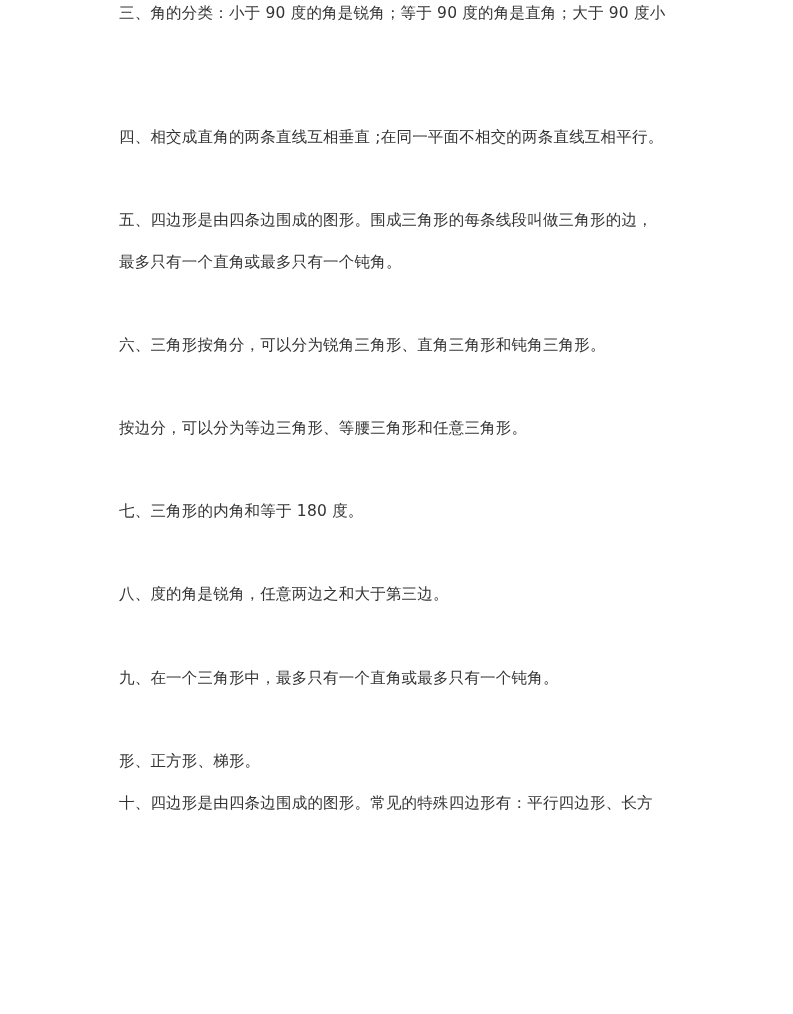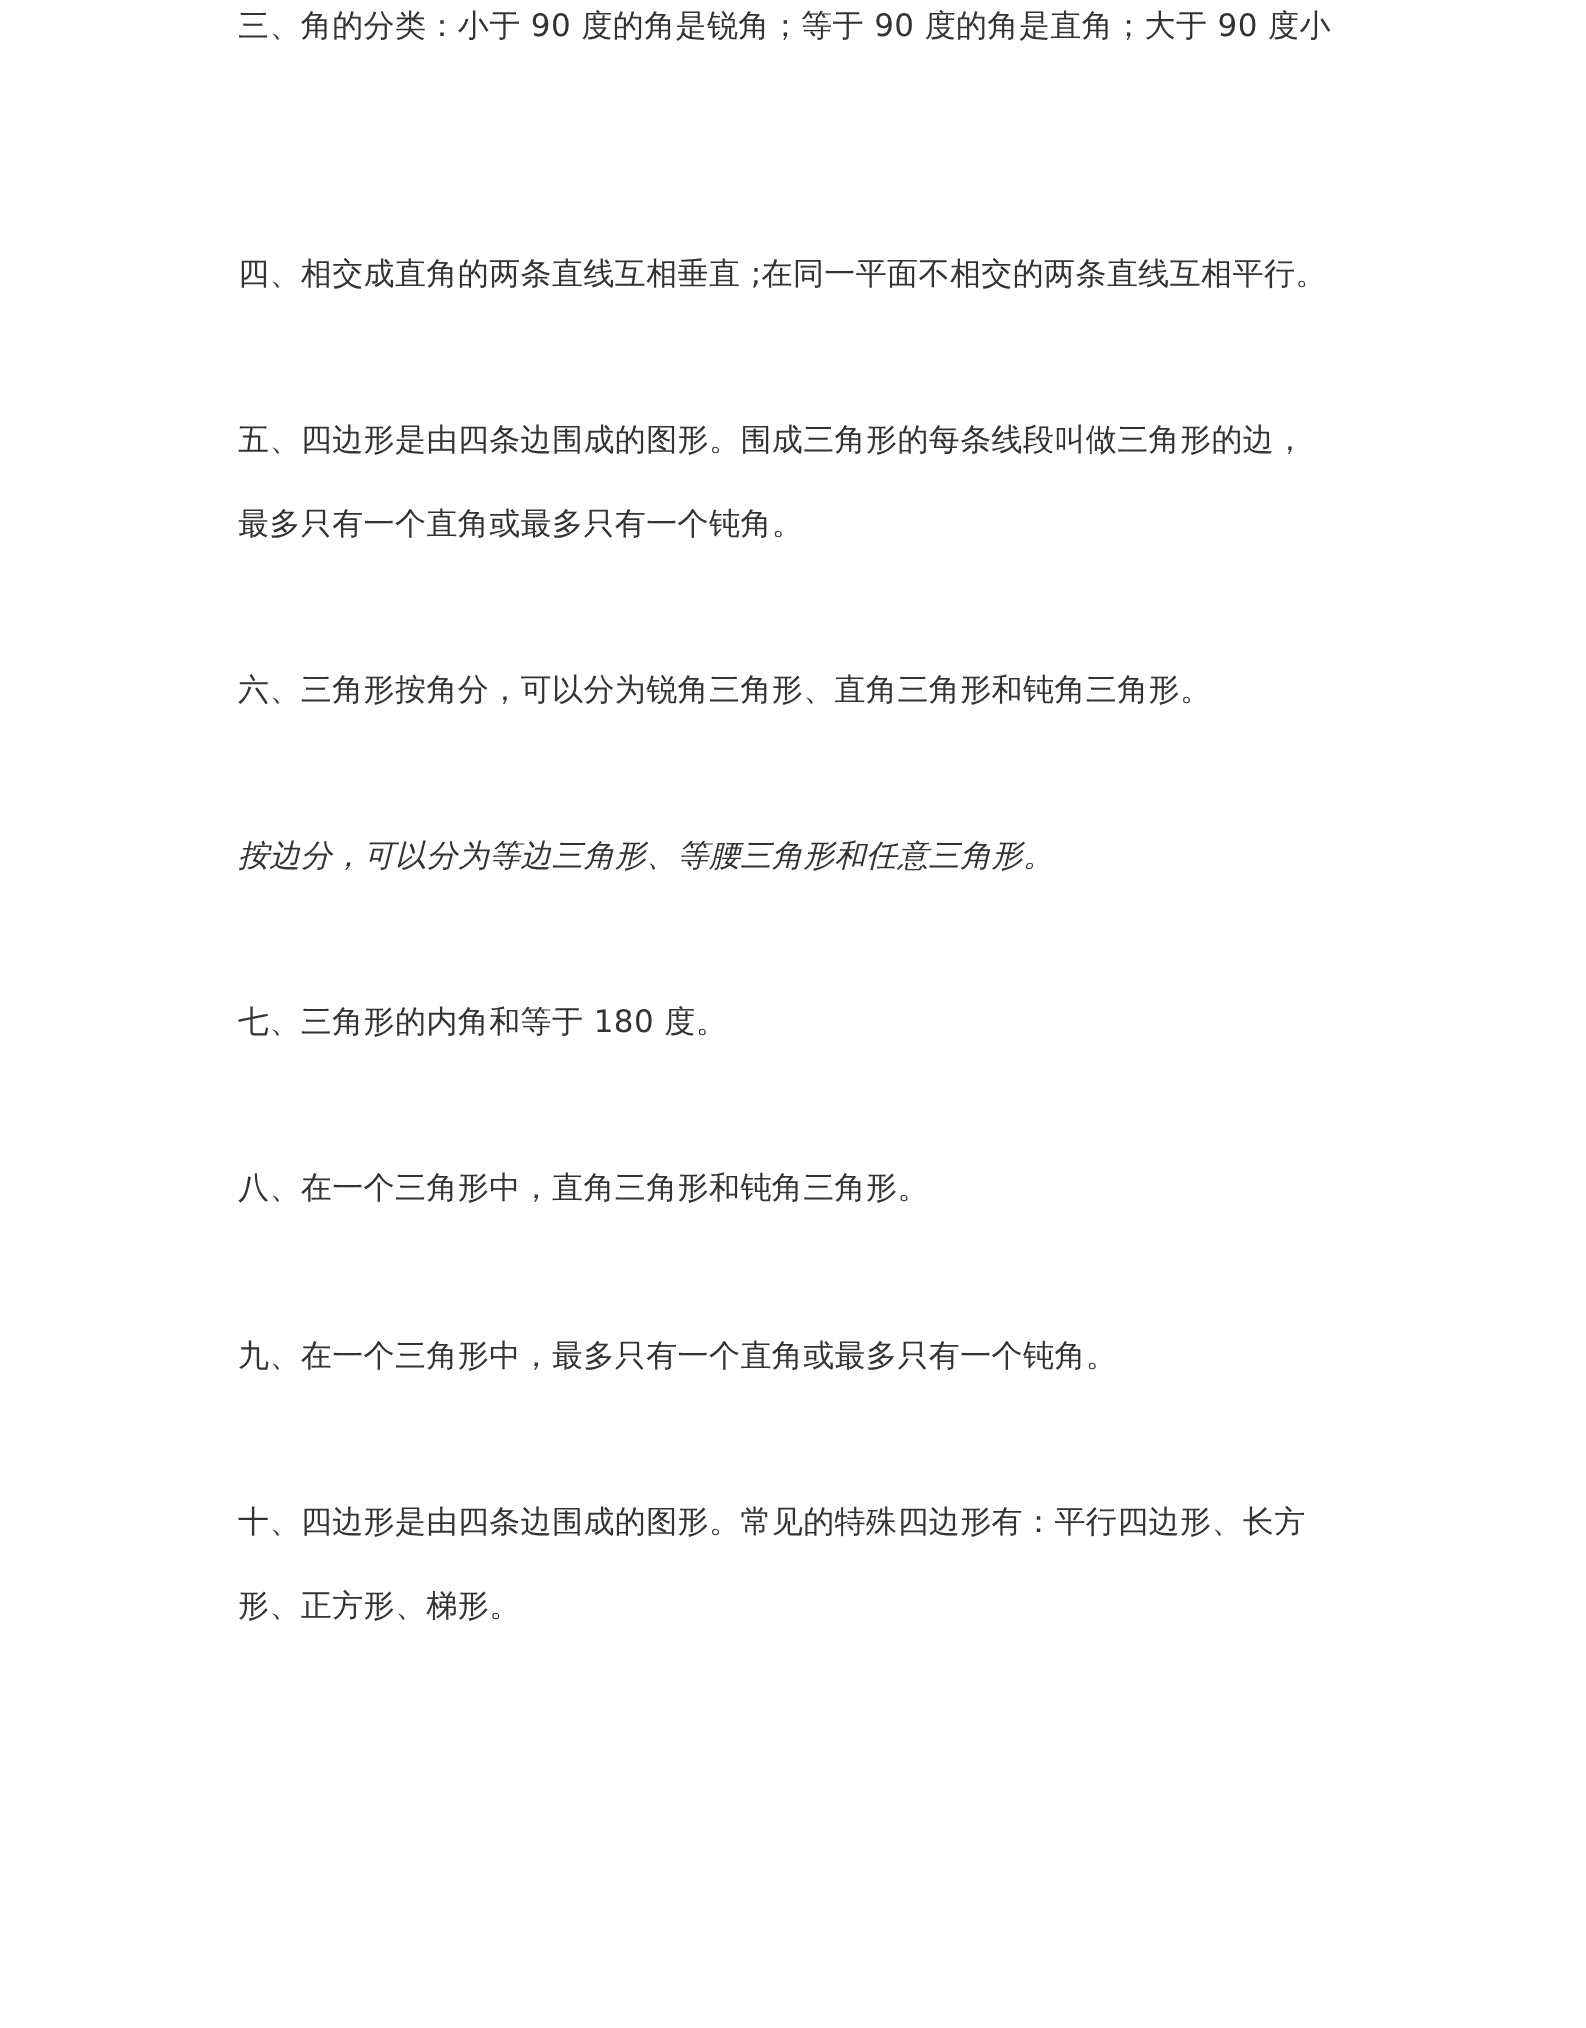--- a/index.html
+++ b/index.html
@@ -52,34 +52,34 @@
 
   <p class="para" style="top:199px;">
     <span class="line">五、四边形是由四条边围成的图形。围成三角形的每条线段叫做三角形的边，</span>
     <span class="line">最多只有一个直角或最多只有一个钝角。</span>
   </p>
 
   <p class="para" style="top:324px;">
     <span class="line">六、三角形按角分，可以分为锐角三角形、直角三角形和钝角三角形。</span>
   </p>
 
-  <p class="para" style="top:407px;font-style:italic;">
+  <p class="para" style="top:407px;">
     <span class="line">按边分，可以分为等边三角形、等腰三角形和任意三角形。</span>
   </p>
 
   <p class="para" style="top:490px;">
     <span class="line">七、三角形的内角和等于 180 度。</span>
   </p>
 
   <p class="para" style="top:573px;">
-    <span class="line">八、在一个三角形中，直角三角形和钝角三角形。</span>
+    <span class="line">八、度的角是锐角，任意两边之和大于第三边。</span>
   </p>
 
   <p class="para" style="top:657px;">
     <span class="line">九、在一个三角形中，最多只有一个直角或最多只有一个钝角。</span>
   </p>
 
   <p class="para" style="top:740px;">
+    <span class="line">形、正方形、梯形。</span>
     <span class="line">十、四边形是由四条边围成的图形。常见的特殊四边形有：平行四边形、长方</span>
-    <span class="line">形、正方形、梯形。</span>
   </p>
 
 </div>
 
 </body></html>

